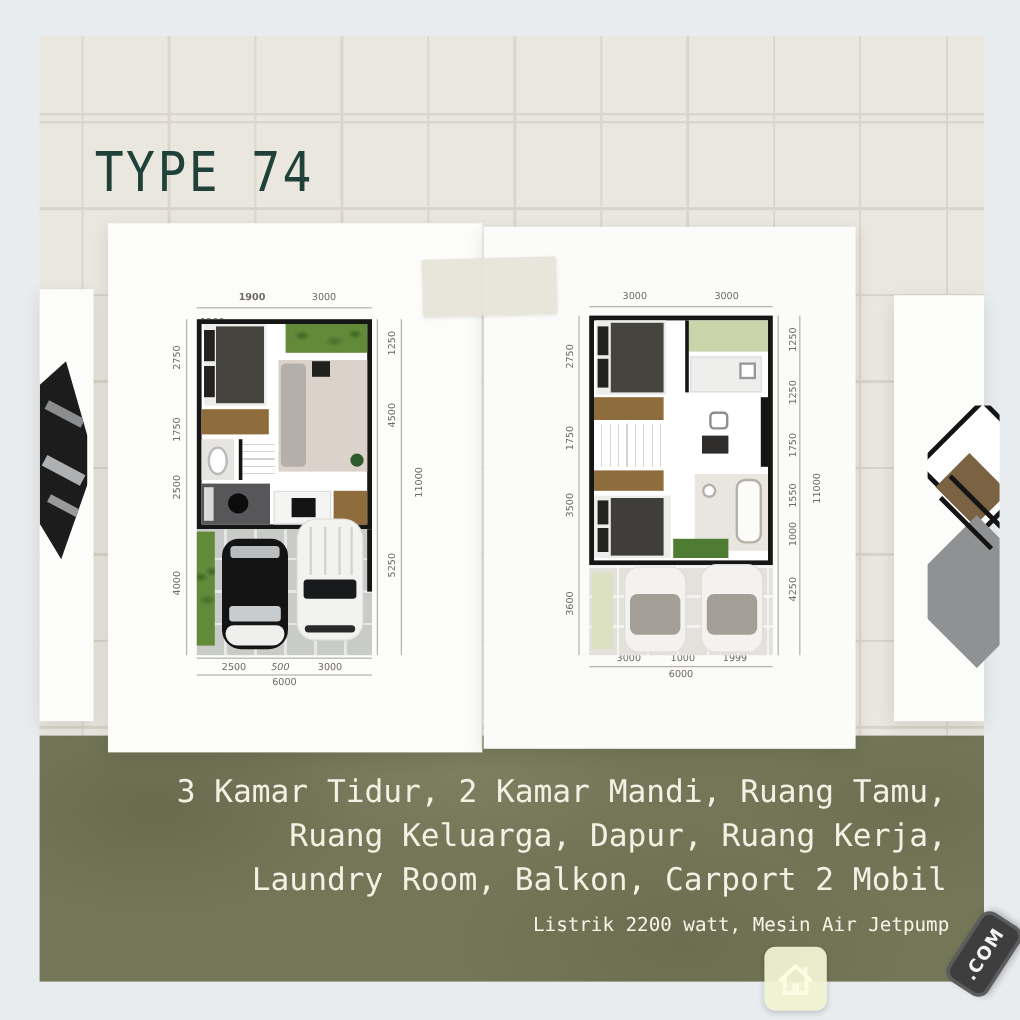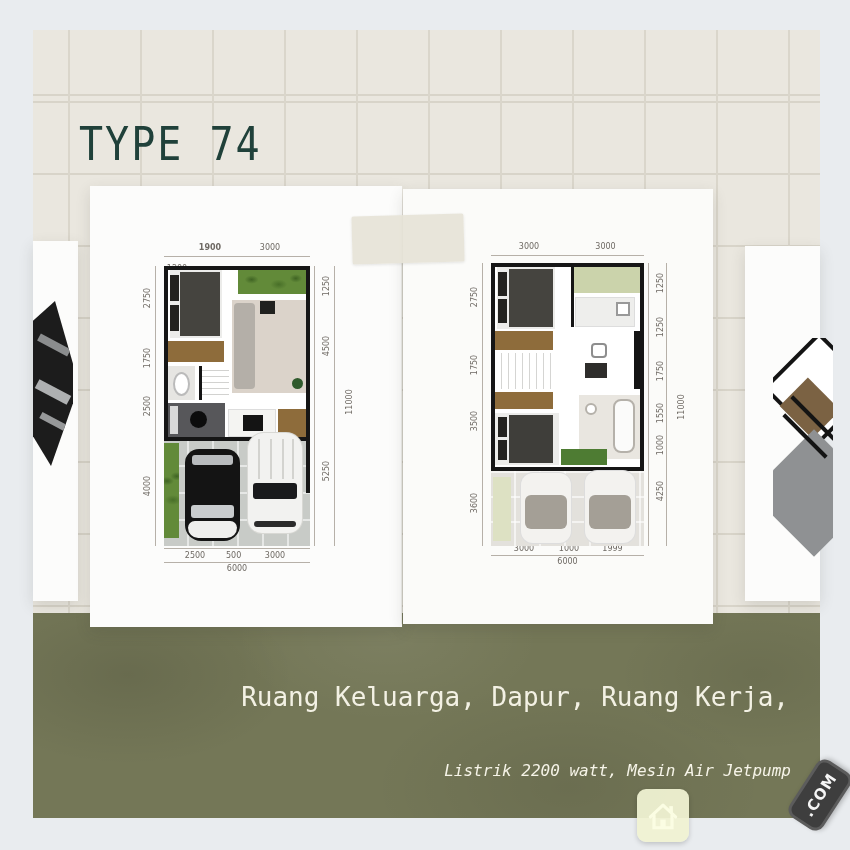--- a/index.html
+++ b/index.html
@@ -37,21 +37,21 @@
   .green{position:absolute;background:#628a39;
     background-image:radial-gradient(10px 6px at 20% 40%,#3f6423,transparent 70%),
       radial-gradient(12px 7px at 60% 60%,#486f28,transparent 70%),
       radial-gradient(9px 6px at 85% 35%,#3f6423,transparent 70%);}
   .stairs-h{position:absolute;background:repeating-linear-gradient(0deg,#fff 0 5px,#d2d2d0 5px 6px);}
   .stairs-v{position:absolute;background:repeating-linear-gradient(90deg,#fff 0 6px,#d5d5d3 6px 7px);}
   
   .desc{position:absolute;right:61px;font-family:"DejaVu Sans Mono",monospace;font-size:26px;
     color:#f3f1e4;white-space:nowrap;}
   .note{position:absolute;right:59px;top:761px;font-family:"DejaVu Sans Mono",monospace;
-    font-size:16px;font-style:italic;color:#f6f4e8;white-space:nowrap;}
+    font-size:16px;color:#f6f4e8;white-space:nowrap;}
   
   .logo-tile{position:absolute;left:637px;top:789px;width:52px;height:53px;border-radius:9px;
     background:rgba(240,242,210,.94);box-shadow:0 2px 5px rgba(0,0,0,.18);
     display:flex;align-items:center;justify-content:center;}
   .brand{position:absolute;font-weight:bold;letter-spacing:2px;font-size:25px;
     text-shadow:2px 0 #fff,-2px 0 #fff,0 2px #fff,0 -2px #fff,1px 1px #fff,-1px -1px #fff,
       1px -1px #fff,-1px 1px #fff,3px 3px 4px rgba(0,0,0,.30);}
   .brand1{left:697px;top:780px;color:#2f9cd8;}
   .brand2{left:695px;top:805px;color:#e8802b;}
   .tag{position:absolute;left:786px;top:775px;width:68px;height:40px;background:#3e3e3e;
@@ -102,21 +102,21 @@
     <span class="hdim" style="left:140px;top:58px;width:80px;">3000</span>
     <span class="vdim" style="left:48px;top:108px;">2750</span>
     <span class="vdim" style="left:48px;top:168px;">1750</span>
     <span class="vdim" style="left:48px;top:216px;">2500</span>
     <span class="vdim" style="left:48px;top:296px;">4000</span>
     <span class="vdim" style="left:227px;top:96px;">1250</span>
     <span class="vdim" style="left:227px;top:156px;">4500</span>
     <span class="vdim" style="left:227px;top:281px;">5250</span>
     <span class="vdim" style="left:247px;top:212px;">11000</span>
     <span class="hdim" style="left:74px;top:366px;width:62px;">2500</span>
-    <span class="hdim" style="left:136px;top:366px;width:14px;">500</span>
+    <span class="hdim" style="left:136px;top:366px;width:14px;font-style:italic;">500</span>
     <span class="hdim" style="left:150px;top:366px;width:70px;">3000</span>
     <span class="hdim" style="left:74px;top:379px;width:146px;">6000</span>
 
     <div class="house" style="left:74px;top:80px;width:146px;height:175px;">
       <div class="abs" style="left:2px;top:0;width:52px;height:68px;background:#ececea;">
         <div class="duvet" style="left:10px;top:2px;width:40px;height:64px;"></div>
         <div class="pillow" style="left:0;top:5px;width:9px;height:26px;"></div>
         <div class="pillow" style="left:0;top:35px;width:9px;height:26px;"></div>
       </div>
       <div class="wood" style="left:0;top:71px;width:56px;height:21px;"></div>
@@ -225,21 +225,23 @@
       </div>
       <div class="abs" style="left:94px;top:0;width:50px;height:72px;background:#f3f2ef;border-radius:12px;box-shadow:0 0 0 1px #ddd;">
         <div class="abs" style="left:4px;top:24px;width:42px;height:34px;background:#a49f96;border-radius:6px;"></div>
       </div>
     </div>
   </div>
 
   <div class="seam"></div>
   <div class="tape"></div>
 
+  <div class="desc" style="top:645px;">3 Kamar Tidur, 2 Kamar Mandi, Ruang Tamu,</div>
   <div class="desc" style="top:682px;">Ruang Keluarga, Dapur, Ruang Kerja,</div>
+  <div class="desc" style="top:719px;">Laundry Room, Balkon, Carport 2 Mobil</div>
   <div class="note">Listrik 2200 watt, Mesin Air Jetpump</div>
 
   <div class="tag">
       <span>.COM</span>
     </div>
   <div class="logo-tile">
     <svg width="36" height="36" viewBox="0 0 40 40">
       <path d="M6 21 L20 8 L34 21" fill="none" stroke="#fbfde3" stroke-width="3.5" stroke-linecap="round" stroke-linejoin="round"></path>
       <path d="M10 19 L10 33 L30 33 L30 19" fill="none" stroke="#fbfde3" stroke-width="3.5" stroke-linecap="round"></path>
       <rect x="17" y="24" width="6" height="9" fill="#fbfde3"></rect>

